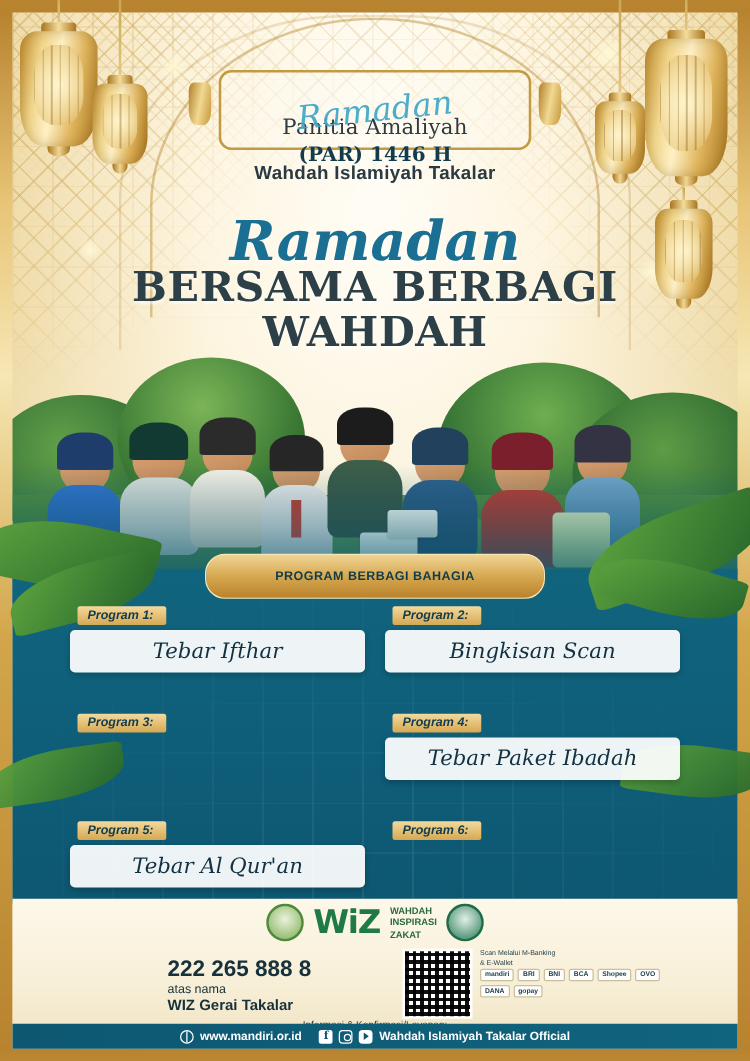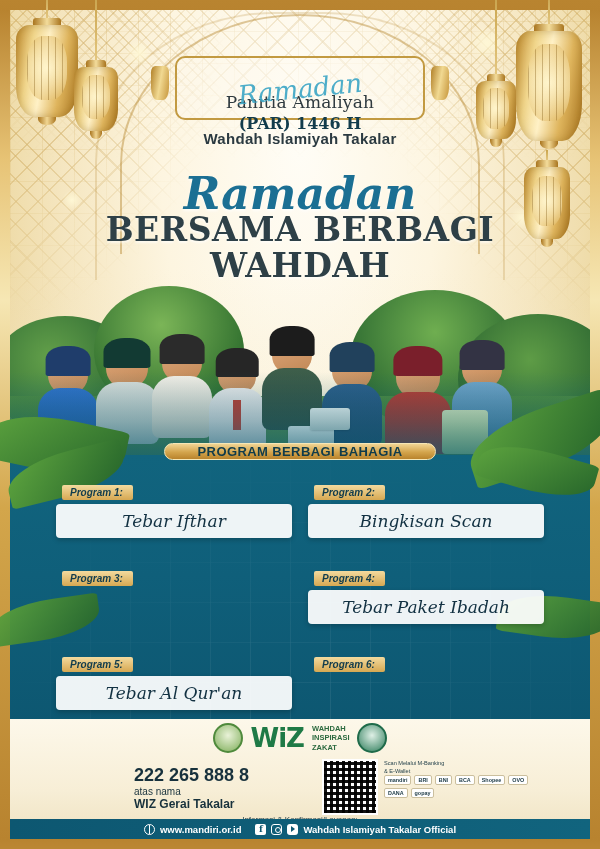--- a/index.html
+++ b/index.html
@@ -221,25 +221,25 @@
     background: linear-gradient(135deg,#5fa63f,#24632a); }
   .lf1 { left:-14px; top:418px; width:140px; height:54px; transform: rotate(12deg); }
   .lf2 { left:6px;  top:452px; width:120px; height:44px; transform: rotate(-14deg); }
   .lf3 { right:-16px; top:410px; width:150px; height:58px; transform: rotate(-18deg); }
   .lf4 { right:4px; top:450px; width:118px; height:42px; transform: rotate(16deg); }
   .lf5 { left:-10px; top:600px; width:110px; height:40px; transform: rotate(-8deg); opacity:.95;}
   .lf6 { right:-10px; top:596px; width:112px; height:42px; transform: rotate(8deg); opacity:.95;}
 
   .program-pill {
     position: absolute; z-index: 16; left: 50%; transform: translateX(-50%);
-    top: 443px; width: 272px; height: 17px; border-radius: 16px;
+    top: 443px; width: 272px; height: 36px; border-radius: 16px;
     background: linear-gradient(180deg,#f0d493,#d3a44c 55%,#b9832c);
     border: 1px solid #f5e6b6;
     display:flex; align-items:center; justify-content:center;
-    color:#103b4a; font-size: 13px; font-weight: 700; letter-spacing:.4px;
+    color:#103b4a; font-size: 10px; font-weight: 700; letter-spacing:.4px;
   }
 
   .grid {
     position:absolute; z-index:15; left: 56px; right: 56px; top: 482px;
     display: grid; grid-template-columns: 1fr 1fr; gap: 30px 16px;
   }
   .prog { position: relative; }
   .prog .tag {
     display:inline-block; background: linear-gradient(180deg,#f3da9e,#d6a852);
     color:#123c4c; font-size: 10px; font-weight: 700; font-style: italic;

